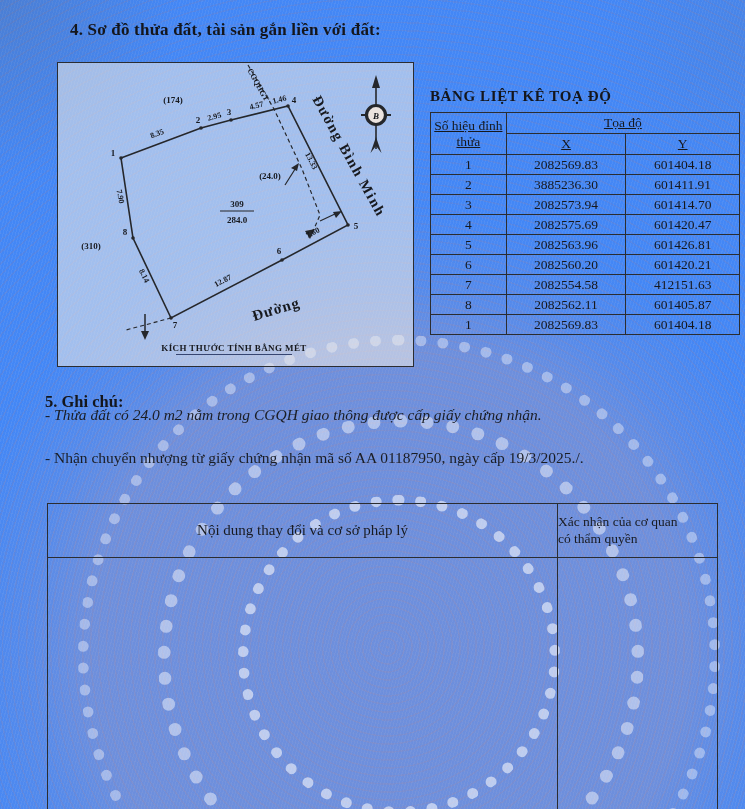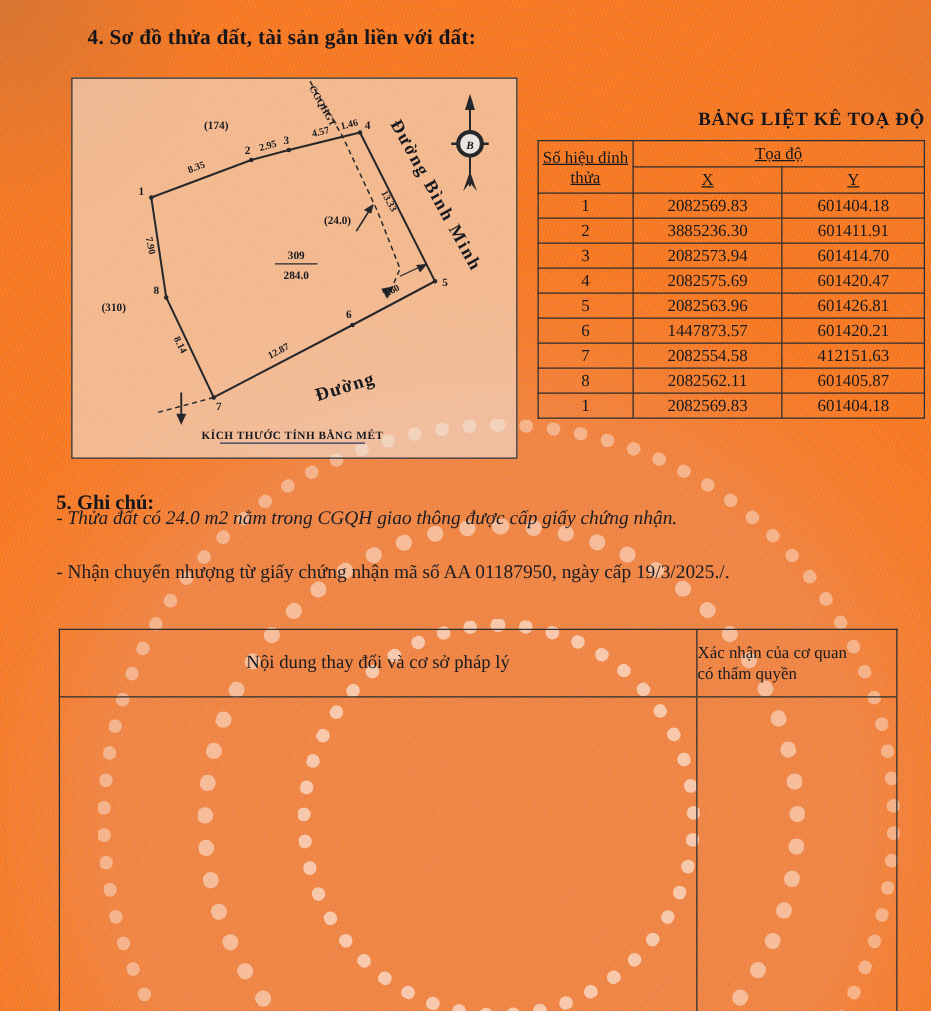--- a/index.html
+++ b/index.html
@@ -1,18 +1,18 @@
 <!DOCTYPE html>
 <html><head>
 <meta charset="utf-8">
 <style>
   html,body{margin:0;padding:0;background:#d8d0cc;}
   #page{
     position:relative;width:745px;height:809px;overflow:hidden;
-    background:#f97316;
+    background:#3b82f6;
     font-family:"Liberation Serif","DejaVu Serif",serif;
     color:#1d1f24;
   }
   
   .pattern{
     position:absolute;inset:0;z-index:0;pointer-events:none;
     background-image:
       radial-gradient(circle at 0% 0%, rgba(104,96,92,0.22), transparent 180px),
       radial-gradient(circle at 100% 4%, rgba(120,110,105,0.10), transparent 140px),
       radial-gradient(circle at 52% 80%, rgba(219,164,156,0.28) 0 300px, rgba(219,164,156,0.12) 360px, transparent 440px),
@@ -42,21 +42,21 @@
   .dashed{stroke-dasharray:4 3;}
   .diagram text{fill:#17191e;font-family:"Liberation Serif","DejaVu Serif",serif;}
   .elab{font-size:8px;font-weight:bold;text-anchor:middle;}
   .vlab{font-size:9px;font-weight:bold;text-anchor:middle;}
   .alab{font-size:9px;font-weight:bold;text-anchor:middle;}
   .street{font-size:14.5px;font-weight:bold;letter-spacing:1.5px;fill:#20232c;}
   .street2{font-size:15px;font-weight:bold;letter-spacing:1px;fill:#20232c;}
   .foot{font-size:9px;font-weight:bold;text-anchor:middle;fill:#283763;letter-spacing:.4px;}
 
   
-  .coord-title{position:absolute;left:430px;top:88px;width:310px;z-index:2;text-align:right;
+  .coord-title{position:absolute;left:430px;top:88px;width:310px;z-index:2;text-align:left;
     font-size:15px;font-weight:bold;letter-spacing:.6px;color:#14161c;}
   table.coord{position:absolute;left:430px;top:112px;z-index:2;border-collapse:collapse;width:310px;}
   table.coord th,table.coord td{
     border:1.4px solid #2b2d31;text-align:center;padding:0;background:transparent;
     font-size:13px;color:#16181d;
   }
   table.coord th{font-weight:normal;font-size:13.5px;text-decoration:underline;}
   th.cv{width:76px;line-height:1.12;padding:1px 4px;}
   th.cc{height:20px;}
   th.cx{width:120px;height:20px;} th.cy{width:114px;height:20px;}
@@ -192,21 +192,21 @@
           <td>2082575.69</td>
           <td>601420.47</td>
         </tr>
         <tr>
           <td>5</td>
           <td>2082563.96</td>
           <td>601426.81</td>
         </tr>
         <tr>
           <td>6</td>
-          <td>1447873.57</td>
+          <td>2082560.20</td>
           <td>601420.21</td>
         </tr>
         <tr>
           <td>7</td>
           <td>2082554.58</td>
           <td>412151.63</td>
         </tr>
         <tr>
           <td>8</td>
           <td>2082562.11</td>

